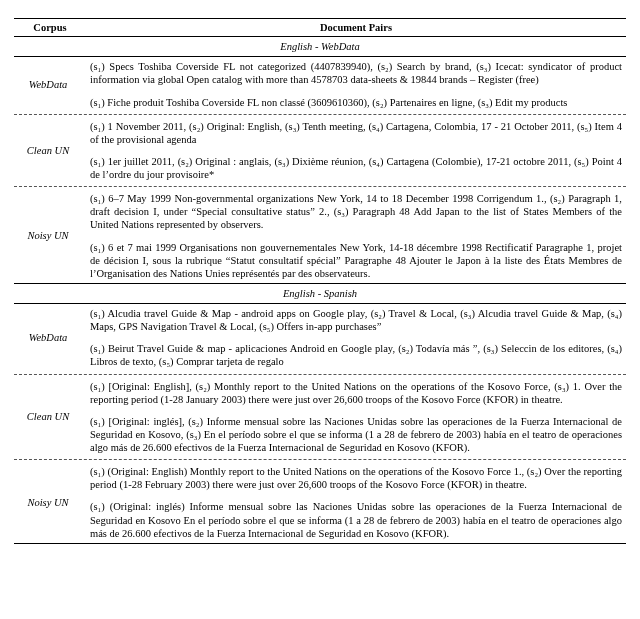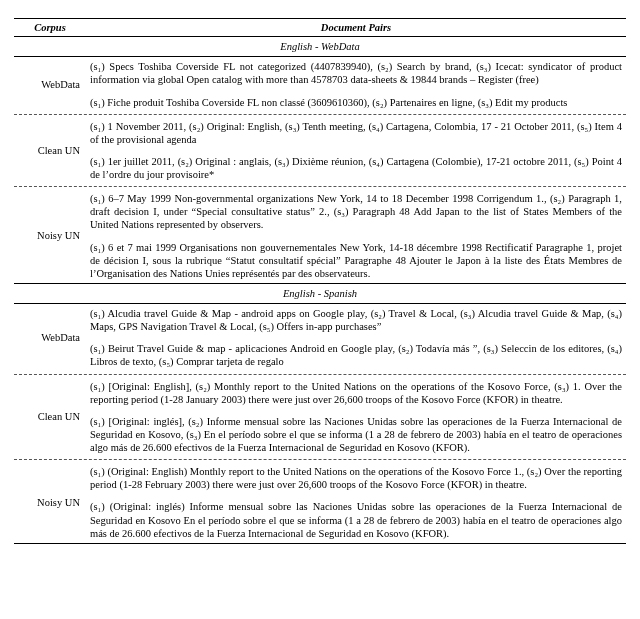--- a/index.html
+++ b/index.html
@@ -16,35 +16,35 @@
   table {
     border-collapse: collapse;
     width: 100%;
     table-layout: fixed;
   }
   col.corpus { width: 72px; }
   col.docs { width: auto; }
   th {
     font-weight: bold;
     padding: 2px 4px;
-    font-style: italic;
   }
   .top-rule { border-top: 1.2px solid #000; }
   .mid-rule { border-bottom: 0.6px solid #000; }
   .thick-rule { border-bottom: 1.2px solid #000; }
   .lang-row td {
     text-align: center;
     font-style: italic;
     padding: 3px 0;
   }
   .corpus-cell {
-    text-align: right;
+    text-align: center;
     vertical-align: middle;
     padding: 2px 6px 2px 2px;
     white-space: nowrap;
+    font-style: italic;
   }
   .doc-cell {
     text-align: justify;
     padding: 3px 4px;
   }
   .pair-sep { height: 3px; }
   .dashed-row td {
     padding: 0;
     height: 0;
   }

